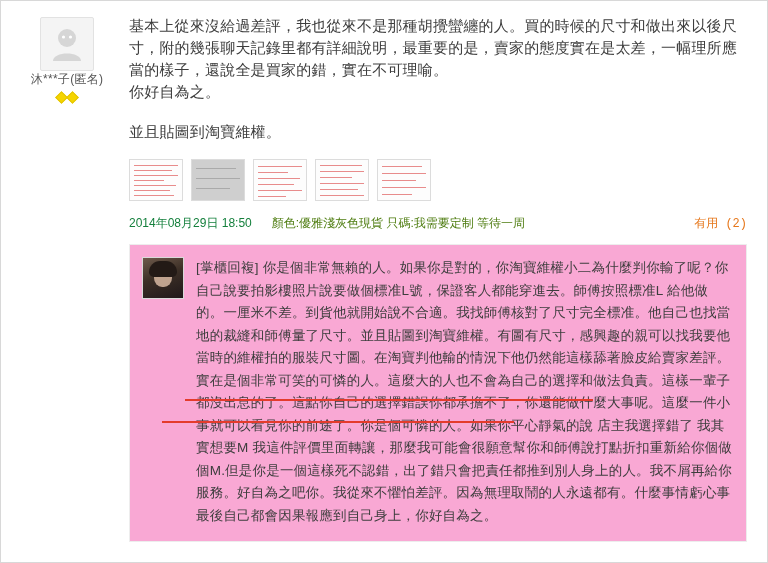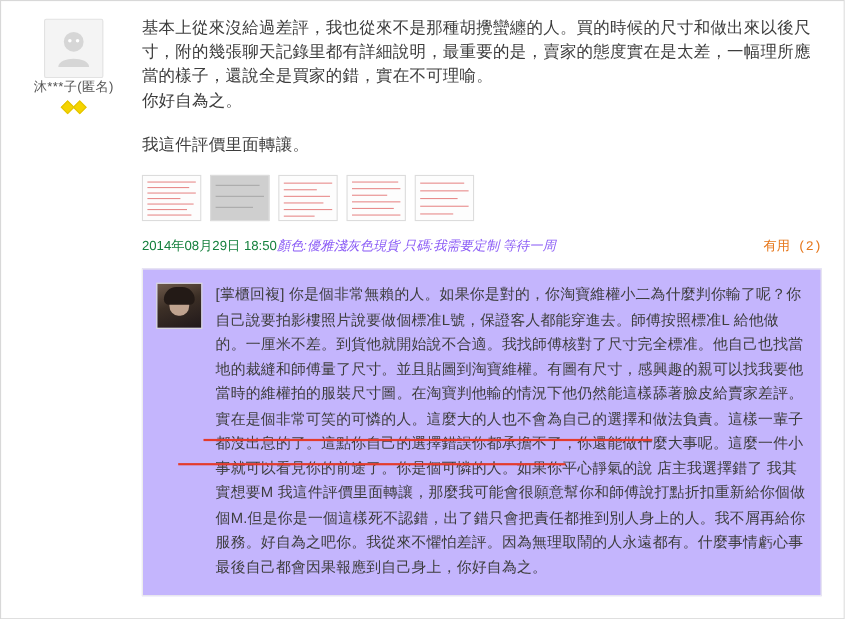--- a/index.html
+++ b/index.html
@@ -117,34 +117,34 @@
   .meta-row {
     margin-top: 14px;
     display: flex;
     align-items: baseline;
     font-size: 12px;
     color: #888888;
     white-space: nowrap;
   }
   .meta-date { color: #15803d; }
   .meta-spec {
-    color: #8b5cf6;
-    font-style: italic;
+    margin-left: 20px;
+    color: #4d7c0f;
   }
   .meta-useful {
     margin-left: auto;
     color: #e6771b;
     cursor: pointer;
     font-family: Liberation Mono, monospace;
   }
   .meta-useful .count { color: #e6771b; }
   
   .reply-box {
     margin: 12px 0 0 0;
-    background: #c4b5fd;
+    background: #f9a8d4;
     border: 1px solid #ededed;
     box-sizing: border-box;
     padding: 12px 14px 14px 12px;
     display: flex;
   }
   .reply-avatar {
     width: 42px;
     flex: 0 0 42px;
     height: 42px;
     border: 1px solid #d9d9d9;
@@ -222,21 +222,21 @@
       <div class="rank-row">
         <span class="rank-diamond"></span>
         <span class="rank-diamond"></span>
       </div>
     </div>
 
     <div class="content-col">
       <div class="review-text">
         <p>基本上從來沒給過差評，我也從來不是那種胡攪蠻纏的人。買的時候的尺寸和做出來以後尺寸，附的幾張聊天記錄里都有詳細說明，最重要的是，賣家的態度實在是太差，一幅理所應當的樣子，還說全是買家的錯，實在不可理喻。</p>
         <p>你好自為之。</p>
-        <p class="spaced">我這件評價里面轉讓。</p>
+        <p class="spaced">並且貼圖到淘寶維權。</p>
       </div>
 
       <div class="thumbs">
         <div class="thumb">
           <div class="ln" style="top:5px;width:44px"></div>
           <div class="ln" style="top:10px;width:38px"></div>
           <div class="ln" style="top:15px;width:44px"></div>
           <div class="ln" style="top:20px;width:30px"></div>
           <div class="ln" style="top:25px;width:42px"></div>
           <div class="ln" style="top:30px;width:36px"></div>

